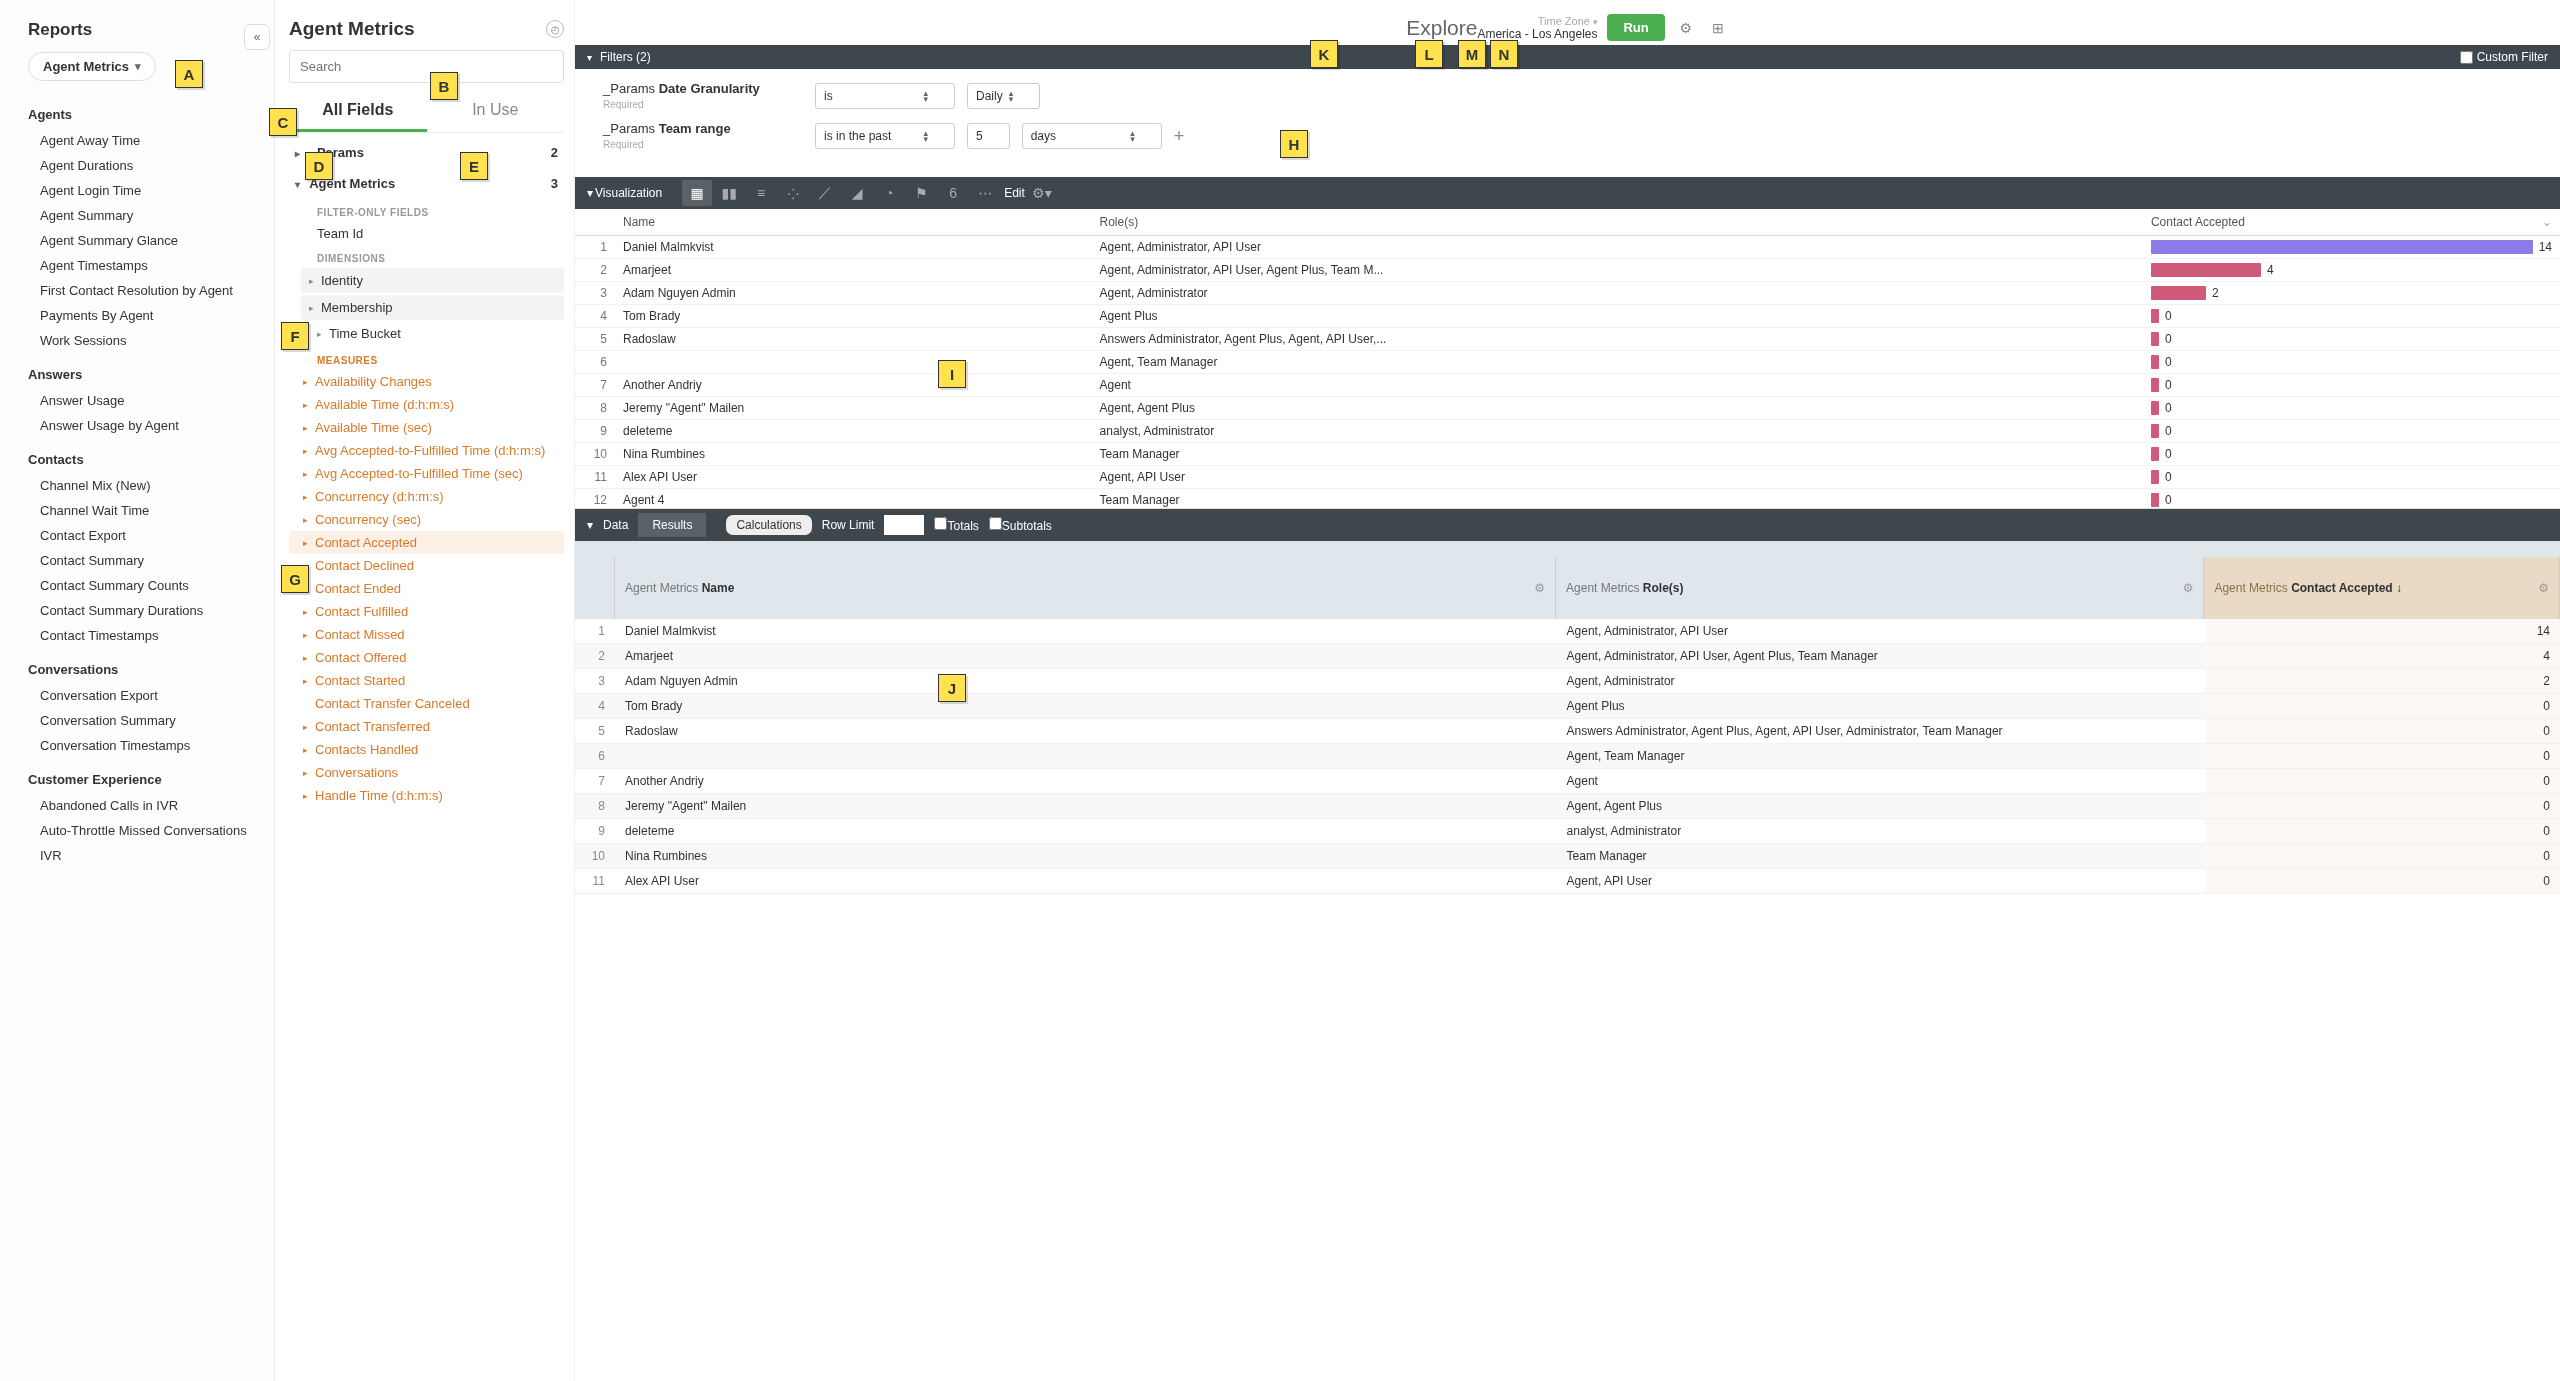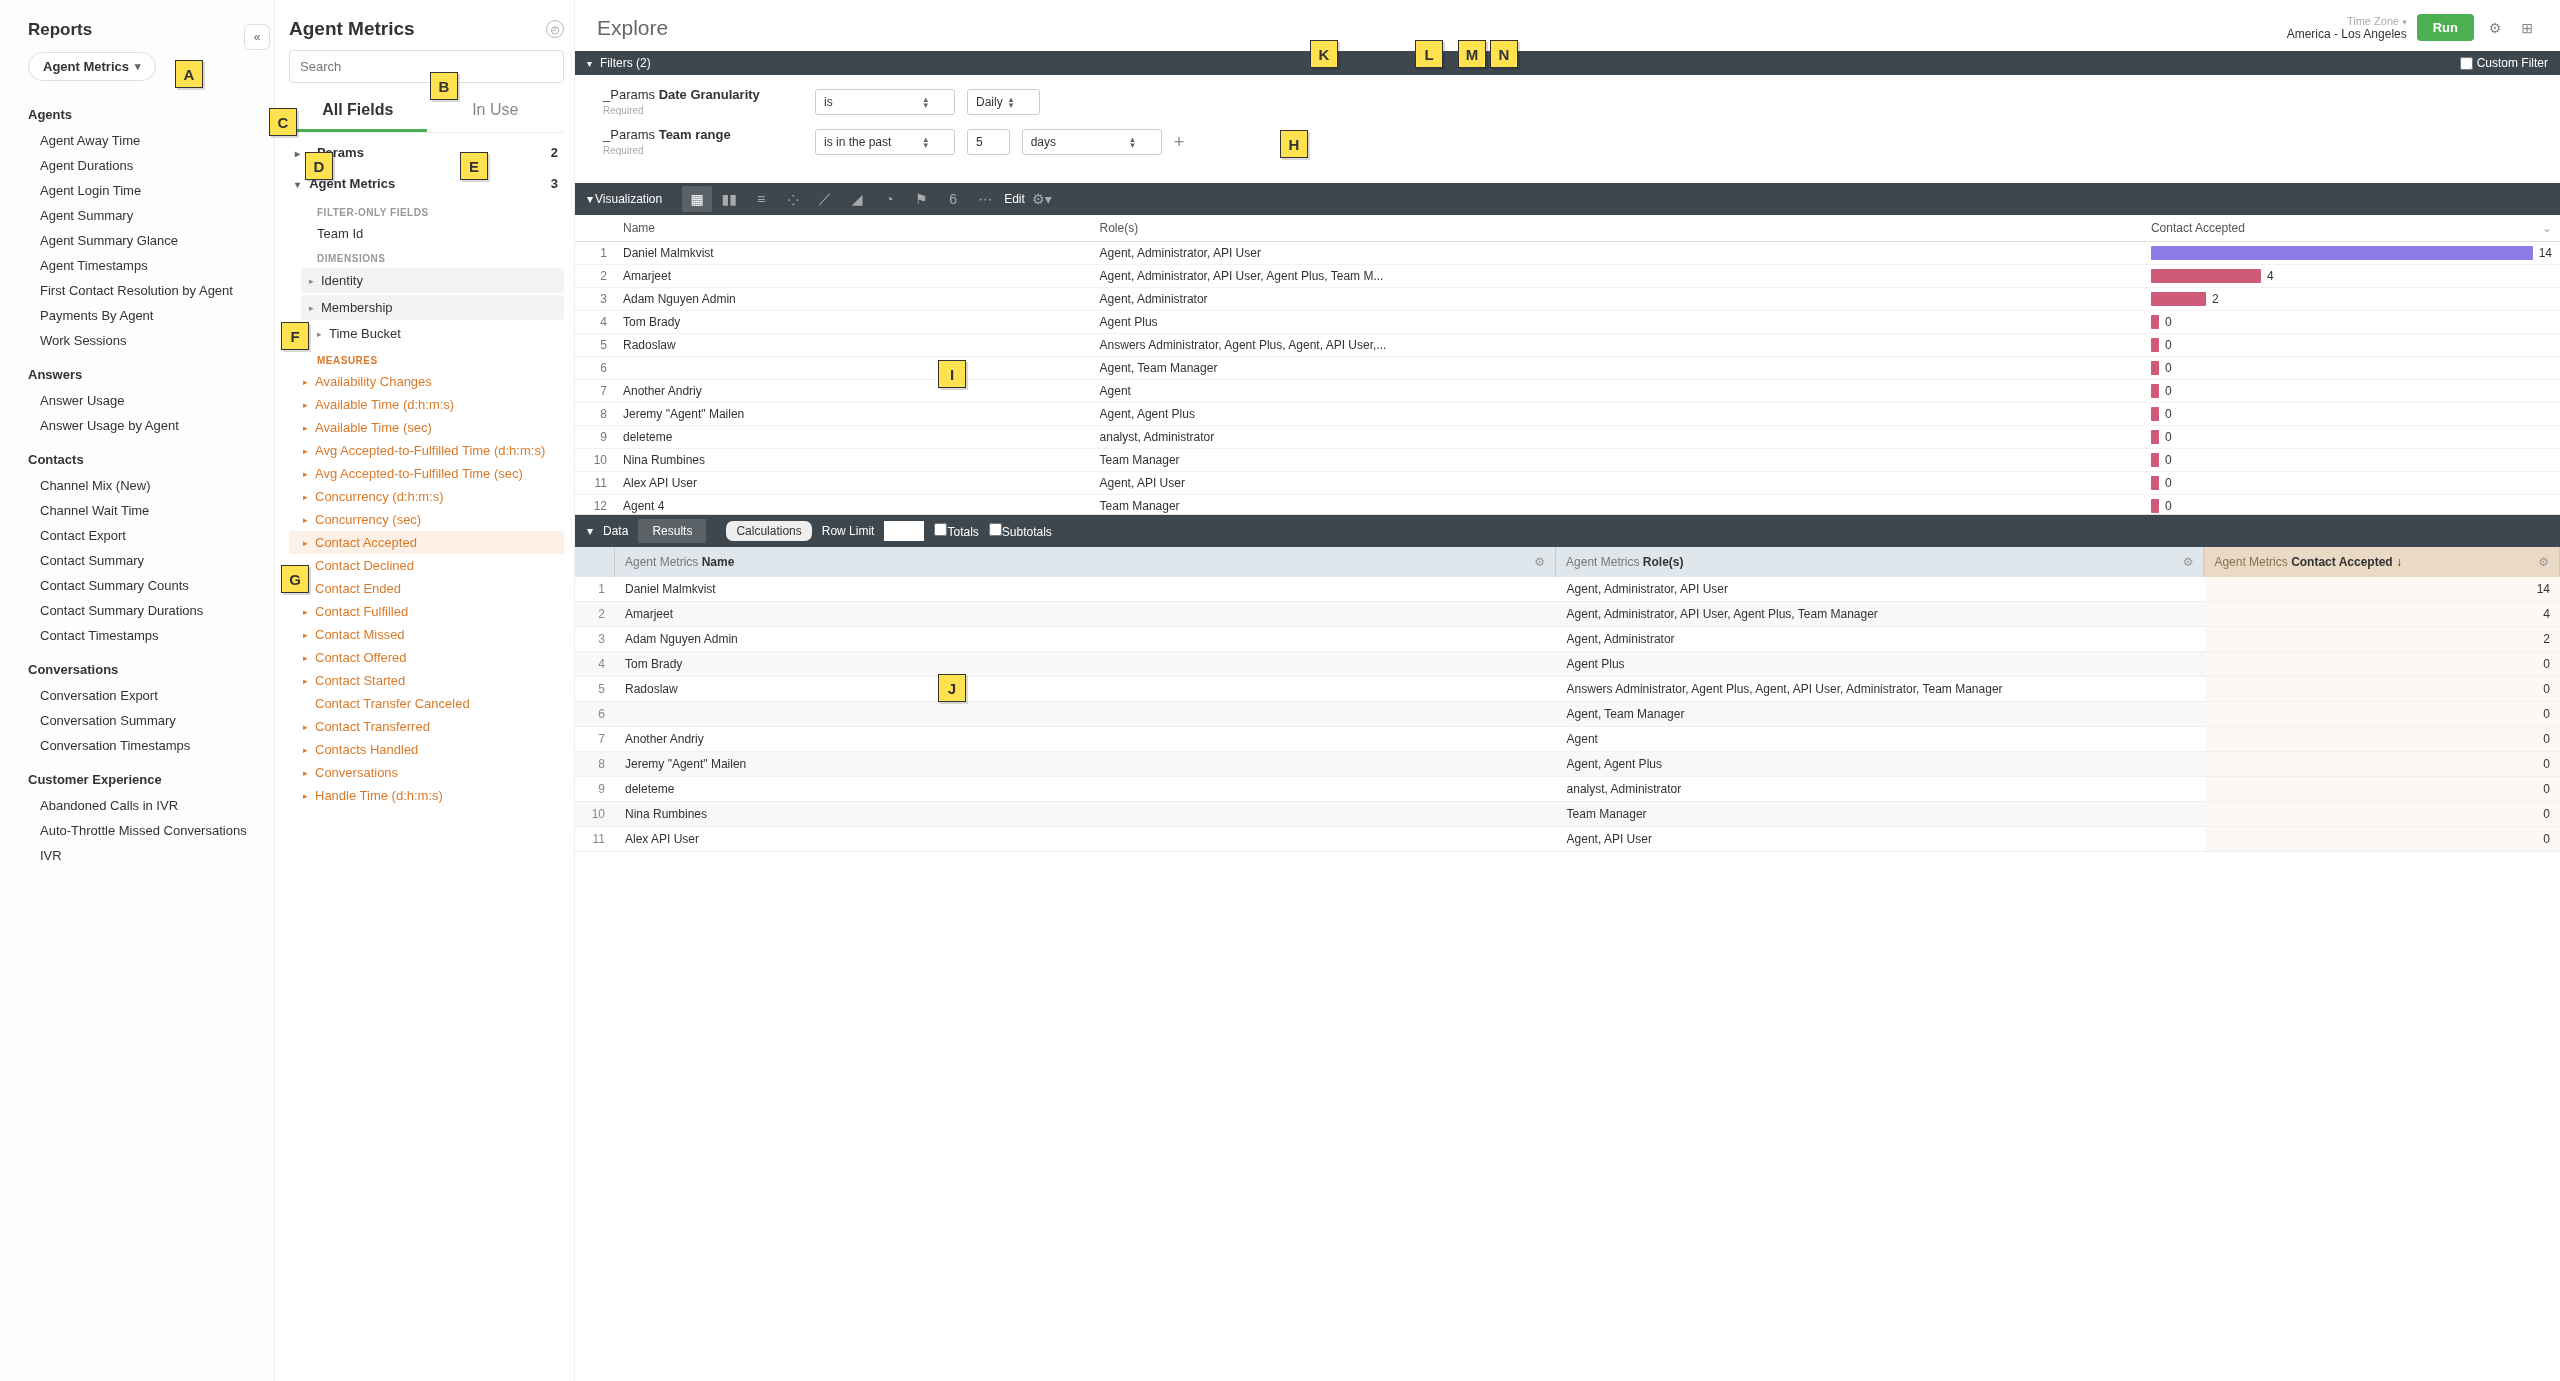--- a/index.html
+++ b/index.html
@@ -32,21 +32,21 @@
 .fp-row .caret { font-size:9px; color:#888; width:12px; display:inline-block;}
 .fp-row.dim { background:#f3f3f3; color:#333; margin-left:12px; border-radius:3px; margin-bottom:2px; padding:5px 8px;}
 .fp-row.plain { padding-left:28px;}
 .fp-row.measure { color:#d97a29; padding-left:14px;}
 .fp-row.measure .caret { color:#d97a29;}
 .fp-row.measure.selected { background:#fdf1e7; border-radius:3px;}
 .fp-meashead { font-size:10px; letter-spacing:0.5px; font-weight:700; color:#d97a29; padding:10px 0 4px 28px;}
 
 
 .main { flex:1; display:flex; flex-direction:column; overflow:hidden;}
-.main-top { display:flex; align-items:center; justify-content:space-between; padding:14px 22px 10px 22px;}
+.main-top { display:flex; align-items:center; justify-content:center; padding:14px 22px 4px 22px;}
 .main-top h2 { font-size:21px; font-weight:400; color:#666;}
 .main-top .right { display:flex; align-items:center; gap:10px;}
 .tz { text-align:right; font-size:12px;}
 .tz .lbl { color:#aaa; font-size:11px;}
 .run-btn { background:#4CAF50; color:#fff; border:none; border-radius:4px; padding:6px 16px; font-weight:600; font-size:13px; cursor:pointer;}
 .icon-btn { width:22px;height:22px;display:flex;align-items:center;justify-content:center;color:#888;cursor:pointer;font-size:14px;}
 
 .darkbar { background:#3f474e; color:#fff; display:flex; align-items:center; padding:5px 12px; font-size:12px; gap:8px;}
 .darkbar .caret { font-size:10px;}
 .darkbar .spacer { flex:1;}
@@ -76,21 +76,21 @@
 .bar-cell { display:flex; align-items:center; gap:6px;}
 .bar { height:14px; border-radius:1px;}
 
 .data-bar { background:#3f474e; color:#fff; display:flex; align-items:center; padding:4px 12px; font-size:12px; gap:10px;}
 .data-bar .tab { padding:5px 14px; cursor:pointer; color:#ccc;}
 .data-bar .tab.active { background:#5a6268; color:#fff;}
 .data-bar .calc { background:#eee; color:#333; padding:3px 10px; border-radius:7px; font-size:12px; cursor:pointer;}
 .data-bar .rowlimit-in { width:40px; border:none; padding:3px; font-size:12px;}
 
 .data-head { display:flex; background:#dfe6ec; font-size:12px;}
-.data-head .col { padding:8px 10px; border-right:1px solid #ccc; display:flex; align-items:center; justify-content:space-between; gap:8px;}
+.data-head .col { padding:24px 10px; border-right:1px solid #ccc; display:flex; align-items:center; justify-content:space-between; gap:8px;margin-top:16px;}
 .data-head .col.idx { width:40px; background:#dfe6ec;}
 .data-head .col.name { flex:2.2;}
 .data-head .col.roles { flex:1.5;}
 .data-head .col.meas { flex:0.8; background:#e9d9c5;}
 .data-head .gear { color:#999; font-size:12px;}
 .data-rows { overflow:auto; flex:1;}
 .data-row { display:flex; font-size:12px; border-bottom:1px solid #f1f1f1;}
 .data-row:nth-child(even){ background:#f8f8f8;}
 .data-row .col { padding:5px 10px;}
 .data-row .col.idx { width:40px; text-align:right; color:#888;}

